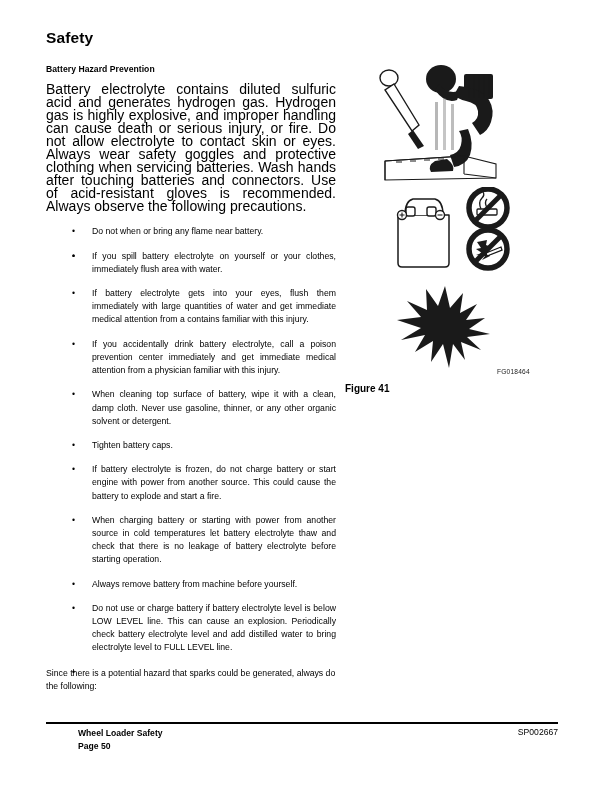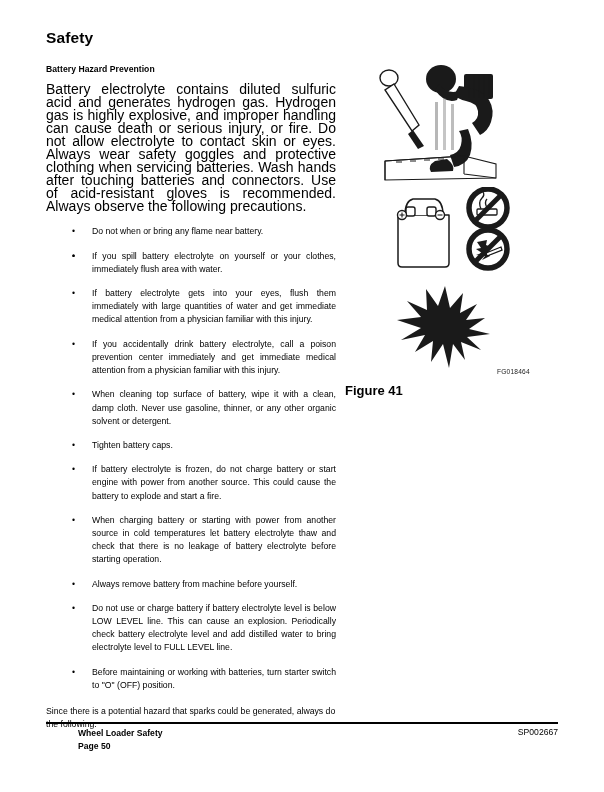--- a/index.html
+++ b/index.html
@@ -104,21 +104,21 @@
     left: 152px;
     top: 306px;
     font-size: 6.6px;
     letter-spacing: 0.2px;
     color: #1a1a1a;
   }
   .fig-caption {
     position: absolute;
     left: 0px;
     top: 321px;
-    font-size: 13px;
+    font-size: 10px;
     font-weight: bold;
   }
 
   
   .footer-rule {
     position: absolute;
     left: 46px;
     top: 722px;
     width: 512px;
     height: 2.2px;
@@ -161,21 +161,21 @@
       </li>
       <li class="bullet-item">
         <span class="bullet-mark">•</span>
       </li>
       <li class="bullet-item">
         <span class="bullet-mark">•</span>
         <span>If you spill battery electrolyte on yourself or your clothes, immediately flush area with water.</span>
       </li>
       <li class="bullet-item">
         <span class="bullet-mark">•</span>
-        <span>If battery electrolyte gets into your eyes, flush them immediately with large quantities of water and get immediate medical attention from a physician familiar with this injury.</span>
+        <span>If battery electrolyte gets into your eyes, flush them immediately with large quantities of water and get immediate medical attention from a contains familiar with this injury.</span>
       </li>
       <li class="bullet-item">
         <span class="bullet-mark">•</span>
         <span>If you accidentally drink battery electrolyte, call a poison prevention center immediately and get immediate medical attention from a physician familiar with this injury.</span>
       </li>
       <li class="bullet-item">
         <span class="bullet-mark">•</span>
         <span>When cleaning top surface of battery, wipe it with a clean, damp cloth. Never use gasoline, thinner, or any other organic solvent or detergent.</span>
       </li>
       <li class="bullet-item">
@@ -193,21 +193,20 @@
       <li class="bullet-item">
         <span class="bullet-mark">•</span>
         <span>Always remove battery from machine before yourself.</span>
       </li>
       <li class="bullet-item">
         <span class="bullet-mark">•</span>
         <span>Do not use or charge battery if battery electrolyte level is below LOW LEVEL line. This can cause an explosion. Periodically check battery electrolyte level and add distilled water to bring electrolyte level to FULL LEVEL line.</span>
       </li>
       <li class="bullet-item">
         <span class="bullet-mark">•</span>
-        <span>Before maintaining or working with batteries, turn starter switch to "O" (OFF) position.</span>
       </li>
     </ul>
 
     <p class="closing-para">Since there is a potential hazard that sparks could be generated, always do the following:</p>
   </div>
 
   <div class="figure-col">
     <div class="fig-art">
 
       <svg class="fig-block-1" width="150" height="120" viewBox="0 0 150 120">

